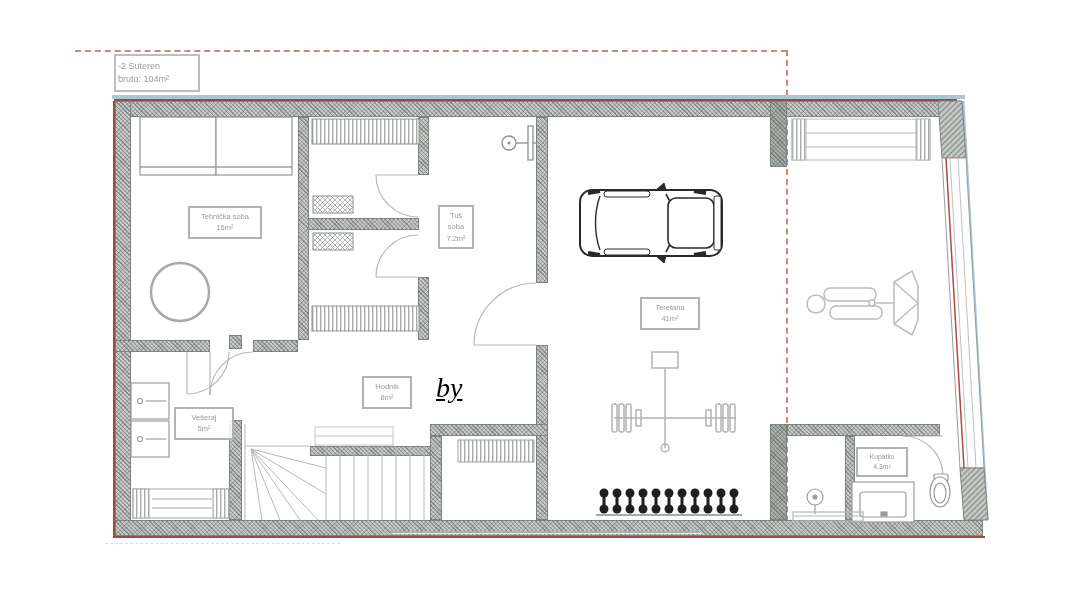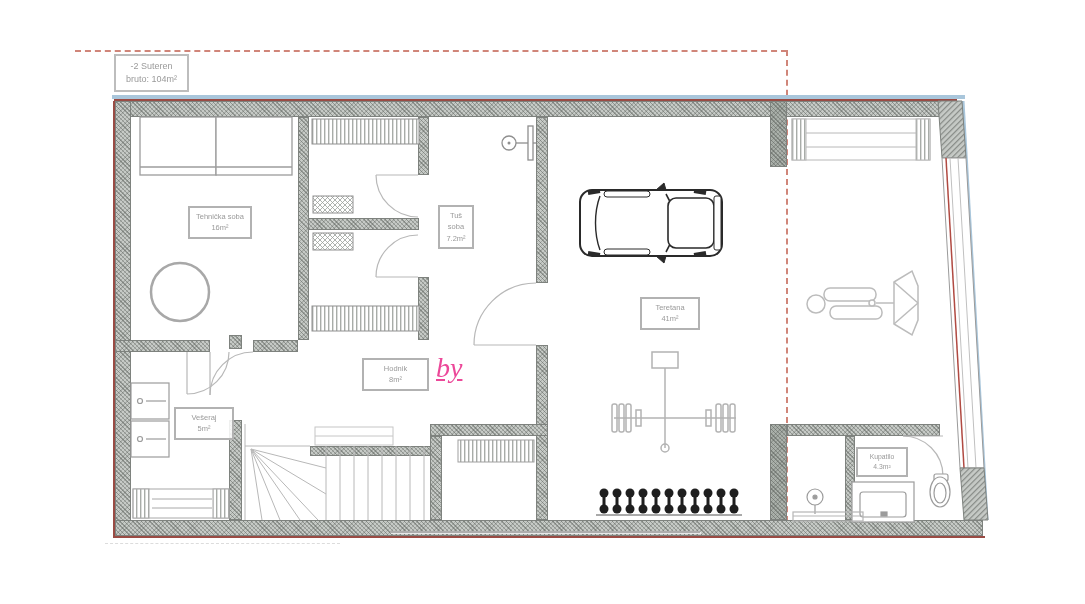--- a/index.html
+++ b/index.html
@@ -12,25 +12,25 @@
         border:1px solid #7e827e;}
   .wall.dark{background-color:#aab0aa;}
   
   .strip{position:absolute;}
   .dash-h{position:absolute;border-top:2px dashed #d08579;}
   .dash-v{position:absolute;border-left:2px dashed #d08579;}
   .dash-faint{position:absolute;border-top:1px dashed #dcdcdc;}
   
   .room-label{position:absolute;box-sizing:border-box;border:2px solid #b2b2b2;background:rgba(255,255,255,.88);
               color:#9a9a9a;font-size:7.5px;line-height:1.5;text-align:center;padding:3px 2px;z-index:6;}
-  .title-box{position:absolute;left:114px;top:54px;width:75px;box-sizing:border-box;border:2px solid #bdbdbd;
-             background:#fff;color:#9a9a9a;font-size:9px;line-height:1.45;text-align:center;padding:4px 2px;z-index:6;}
+  .title-box{position:absolute;left:114px;top:54px;width:86px;box-sizing:border-box;border:2px solid #bdbdbd;
+             background:#fff;color:#9a9a9a;font-size:9px;line-height:1.45;padding:4px 2px;z-index:6;}
   
   .wm{position:absolute;z-index:9;white-space:nowrap;pointer-events:none;}
-  .wm-by{left:436px;top:352px;font:italic 28px "Liberation Serif",serif;color:#ec4899;text-decoration:underline;}
+  .wm-by{left:436px;top:372px;font:italic 28px "Liberation Serif",serif;color:#000000;text-decoration:underline;}
   .wm-brand{left:380px;top:430px;font:72px "Liberation Serif",serif;letter-spacing:1px;color:#fff;
             text-shadow:2px 2px 2px #8f8f8f,-1px -1px 1px #cdcdcd,1px -1px 1px #b5b5b5,-1px 1px 1px #b5b5b5;}
   .wm-line{left:390px;top:531px;width:310px;height:2px;background:#adadad;box-shadow:1px 1px 0 #e9e9e9;}
   .wm-tagline{left:392px;top:540px;font:23px "Liberation Serif",serif;letter-spacing:11px;color:#fff;
             text-shadow:1px 1px 1px #8f8f8f,-1px -1px 1px #c4c4c4,1px -1px 1px #b0b0b0,-1px 1px 1px #b0b0b0;}
   svg.overlay{position:absolute;left:0;top:0;z-index:4;pointer-events:none;}
   .z2{z-index:2}
 </style>
 </head>
 <body>
@@ -261,33 +261,33 @@
       <rect x="793" y="512" width="70" height="9" stroke="#b5b5b5" fill="none"></rect>
       <line x1="793" y1="516" x2="863" y2="516" stroke="#b5b5b5"></line>
     </g>
   </svg>
 
   <div class="title-box">
     <div>-2 Suteren</div>
     <div>bruto: 104m²</div>
   </div>
 
-  <div class="room-label" style="left:188px;top:206px;width:64px;">
+  <div class="room-label" style="left:188px;top:206px;width:74px;">
     <div>Tehnička soba</div>
     <div>16m²</div>
   </div>
   <div class="room-label" style="left:438px;top:205px;width:36px;">
     <div>Tuš soba</div>
     <div>7.2m²</div>
   </div>
   <div class="room-label" style="left:640px;top:297px;width:60px;">
     <div>Teretana</div>
     <div>41m²</div>
   </div>
-  <div class="room-label" style="left:362px;top:358px;width:67px;">
+  <div class="room-label" style="left:362px;top:376px;width:50px;">
     <div>Hodnik</div>
     <div>8m²</div>
   </div>
   <div class="room-label" style="left:174px;top:407px;width:60px;">
     <div>Vešeraj</div>
     <div>5m²</div>
   </div>
   <div class="room-label" style="left:856px;top:447px;width:52px;font-size:6.8px;">
     <div>Kupatilo</div>
     <div>4.3m²</div>

